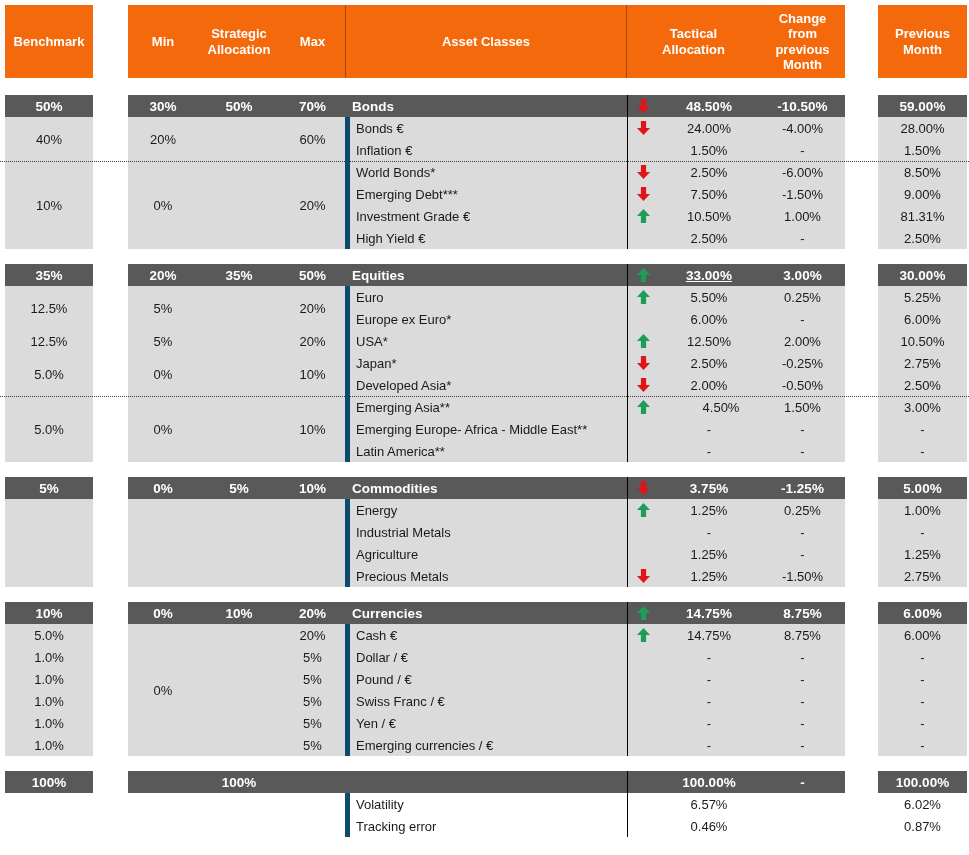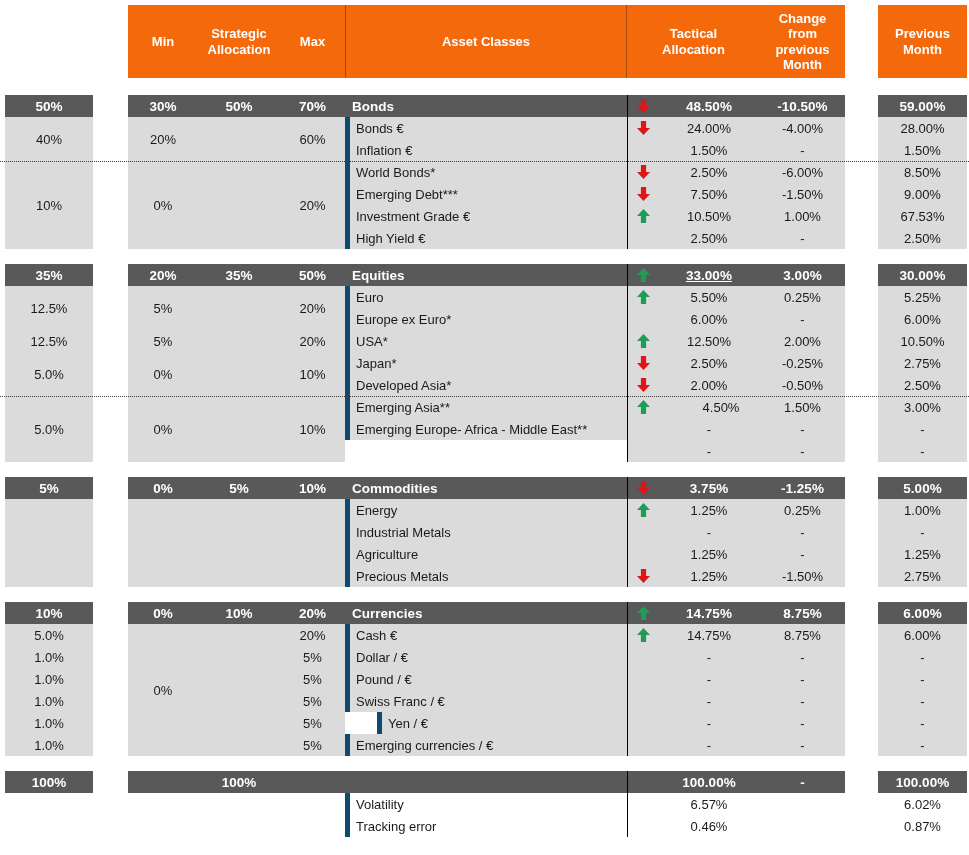--- a/index.html
+++ b/index.html
@@ -25,20 +25,21 @@
   .val{flex:1;text-align:center;}
   .dotted{position:absolute;left:-5px;right:0;height:0;border-top:1px dotted #3c3c3c;z-index:3;}
   .white-row{background:#fff;}
 </style>
 </head>
 <body>
 
 <div id="wrap">
 
   <div id="hdr" class="grid">
+    <div class="hcell" style="grid-column:1">Benchmark</div>
     <div class="hcell" style="grid-column:3">Min</div>
     <div class="hcell pad-sm" style="grid-column:4">Strategic Allocation</div>
     <div class="hcell" style="grid-column:5">Max</div>
     <div class="hcell asset-h" style="grid-column:6">Asset Classes</div>
     <div class="hcell pad" style="grid-column:7">Tactical Allocation</div>
     <div class="hcell pad-sm" style="grid-column:8">Change from previous Month</div>
     <div class="hcell pad-sm" style="grid-column:10">Previous Month</div>
   </div>
 
   <div id="sections">
@@ -108,21 +109,21 @@
         <div class="c gray asset" style="grid-area: 6 / 6;">Investment Grade €</div>
         <div class="c gray tac" style="grid-area: 6 / 7;">
           <span class="arrowbox">
             <svg width="13" height="14" viewBox="0 0 13 14">
               <path d="M6.5 0 L13 7 L9.1 7 L9.1 14 L3.9 14 L3.9 7 L0 7 Z" fill="#1E9D57"></path>
             </svg>
           </span>
           <span class="val">10.50%</span>
         </div>
         <div class="c gray" style="grid-area: 6 / 8;">1.00%</div>
-        <div class="c gray" style="grid-area: 6 / 10;">67.53%</div>
+        <div class="c gray" style="grid-area: 6 / 10;">81.31%</div>
         <div class="c gray asset" style="grid-area: 7 / 6;">High Yield €</div>
         <div class="c gray tac" style="grid-area: 7 / 7;">
           <span class="arrowbox"></span>
           <span class="val">2.50%</span>
         </div>
         <div class="c gray" style="grid-area: 7 / 8;">-</div>
         <div class="c gray" style="grid-area: 7 / 10;">2.50%</div>
         <div class="dotted" style="top: 66px;"></div>
       </div>
       <div class="grid sec" style="grid-template-rows: repeat(9, 22px);">
@@ -216,20 +217,21 @@
         </div>
         <div class="c gray" style="grid-area: 7 / 8;">1.50%</div>
         <div class="c gray" style="grid-area: 7 / 10;">3.00%</div>
         <div class="c gray asset" style="grid-area: 8 / 6;">Emerging Europe- Africa - Middle East**</div>
         <div class="c gray tac" style="grid-area: 8 / 7;">
           <span class="arrowbox"></span>
           <span class="val">-</span>
         </div>
         <div class="c gray" style="grid-area: 8 / 8;">-</div>
         <div class="c gray" style="grid-area: 8 / 10;">-</div>
+        <div class="c gray asset" style="grid-area: 9 / 6;">Latin America**</div>
         <div class="c gray tac" style="grid-area: 9 / 7;">
           <span class="arrowbox"></span>
           <span class="val">-</span>
         </div>
         <div class="c gray" style="grid-area: 9 / 8;">-</div>
         <div class="c gray" style="grid-area: 9 / 10;">-</div>
         <div class="dotted" style="top: 132px;"></div>
       </div>
       <div class="grid sec" style="grid-template-rows: repeat(5, 22px);">
         <div class="c dark" style="grid-area: 1 / 1;">5%</div>
@@ -343,21 +345,21 @@
         </div>
         <div class="c gray" style="grid-area: 4 / 8;">-</div>
         <div class="c gray" style="grid-area: 4 / 10;">-</div>
         <div class="c gray asset" style="grid-area: 5 / 6;">Swiss Franc / €</div>
         <div class="c gray tac" style="grid-area: 5 / 7;">
           <span class="arrowbox"></span>
           <span class="val">-</span>
         </div>
         <div class="c gray" style="grid-area: 5 / 8;">-</div>
         <div class="c gray" style="grid-area: 5 / 10;">-</div>
-        <div class="c gray asset" style="grid-area: 6 / 6; margin-left: 32px;">Yen / €</div>
+        <div class="c gray asset" style="grid-area: 6 / 6;">Yen / €</div>
         <div class="c gray tac" style="grid-area: 6 / 7;">
           <span class="arrowbox"></span>
           <span class="val">-</span>
         </div>
         <div class="c gray" style="grid-area: 6 / 8;">-</div>
         <div class="c gray" style="grid-area: 6 / 10;">-</div>
         <div class="c gray asset" style="grid-area: 7 / 6;">Emerging currencies / €</div>
         <div class="c gray tac" style="grid-area: 7 / 7;">
           <span class="arrowbox"></span>
           <span class="val">-</span>

